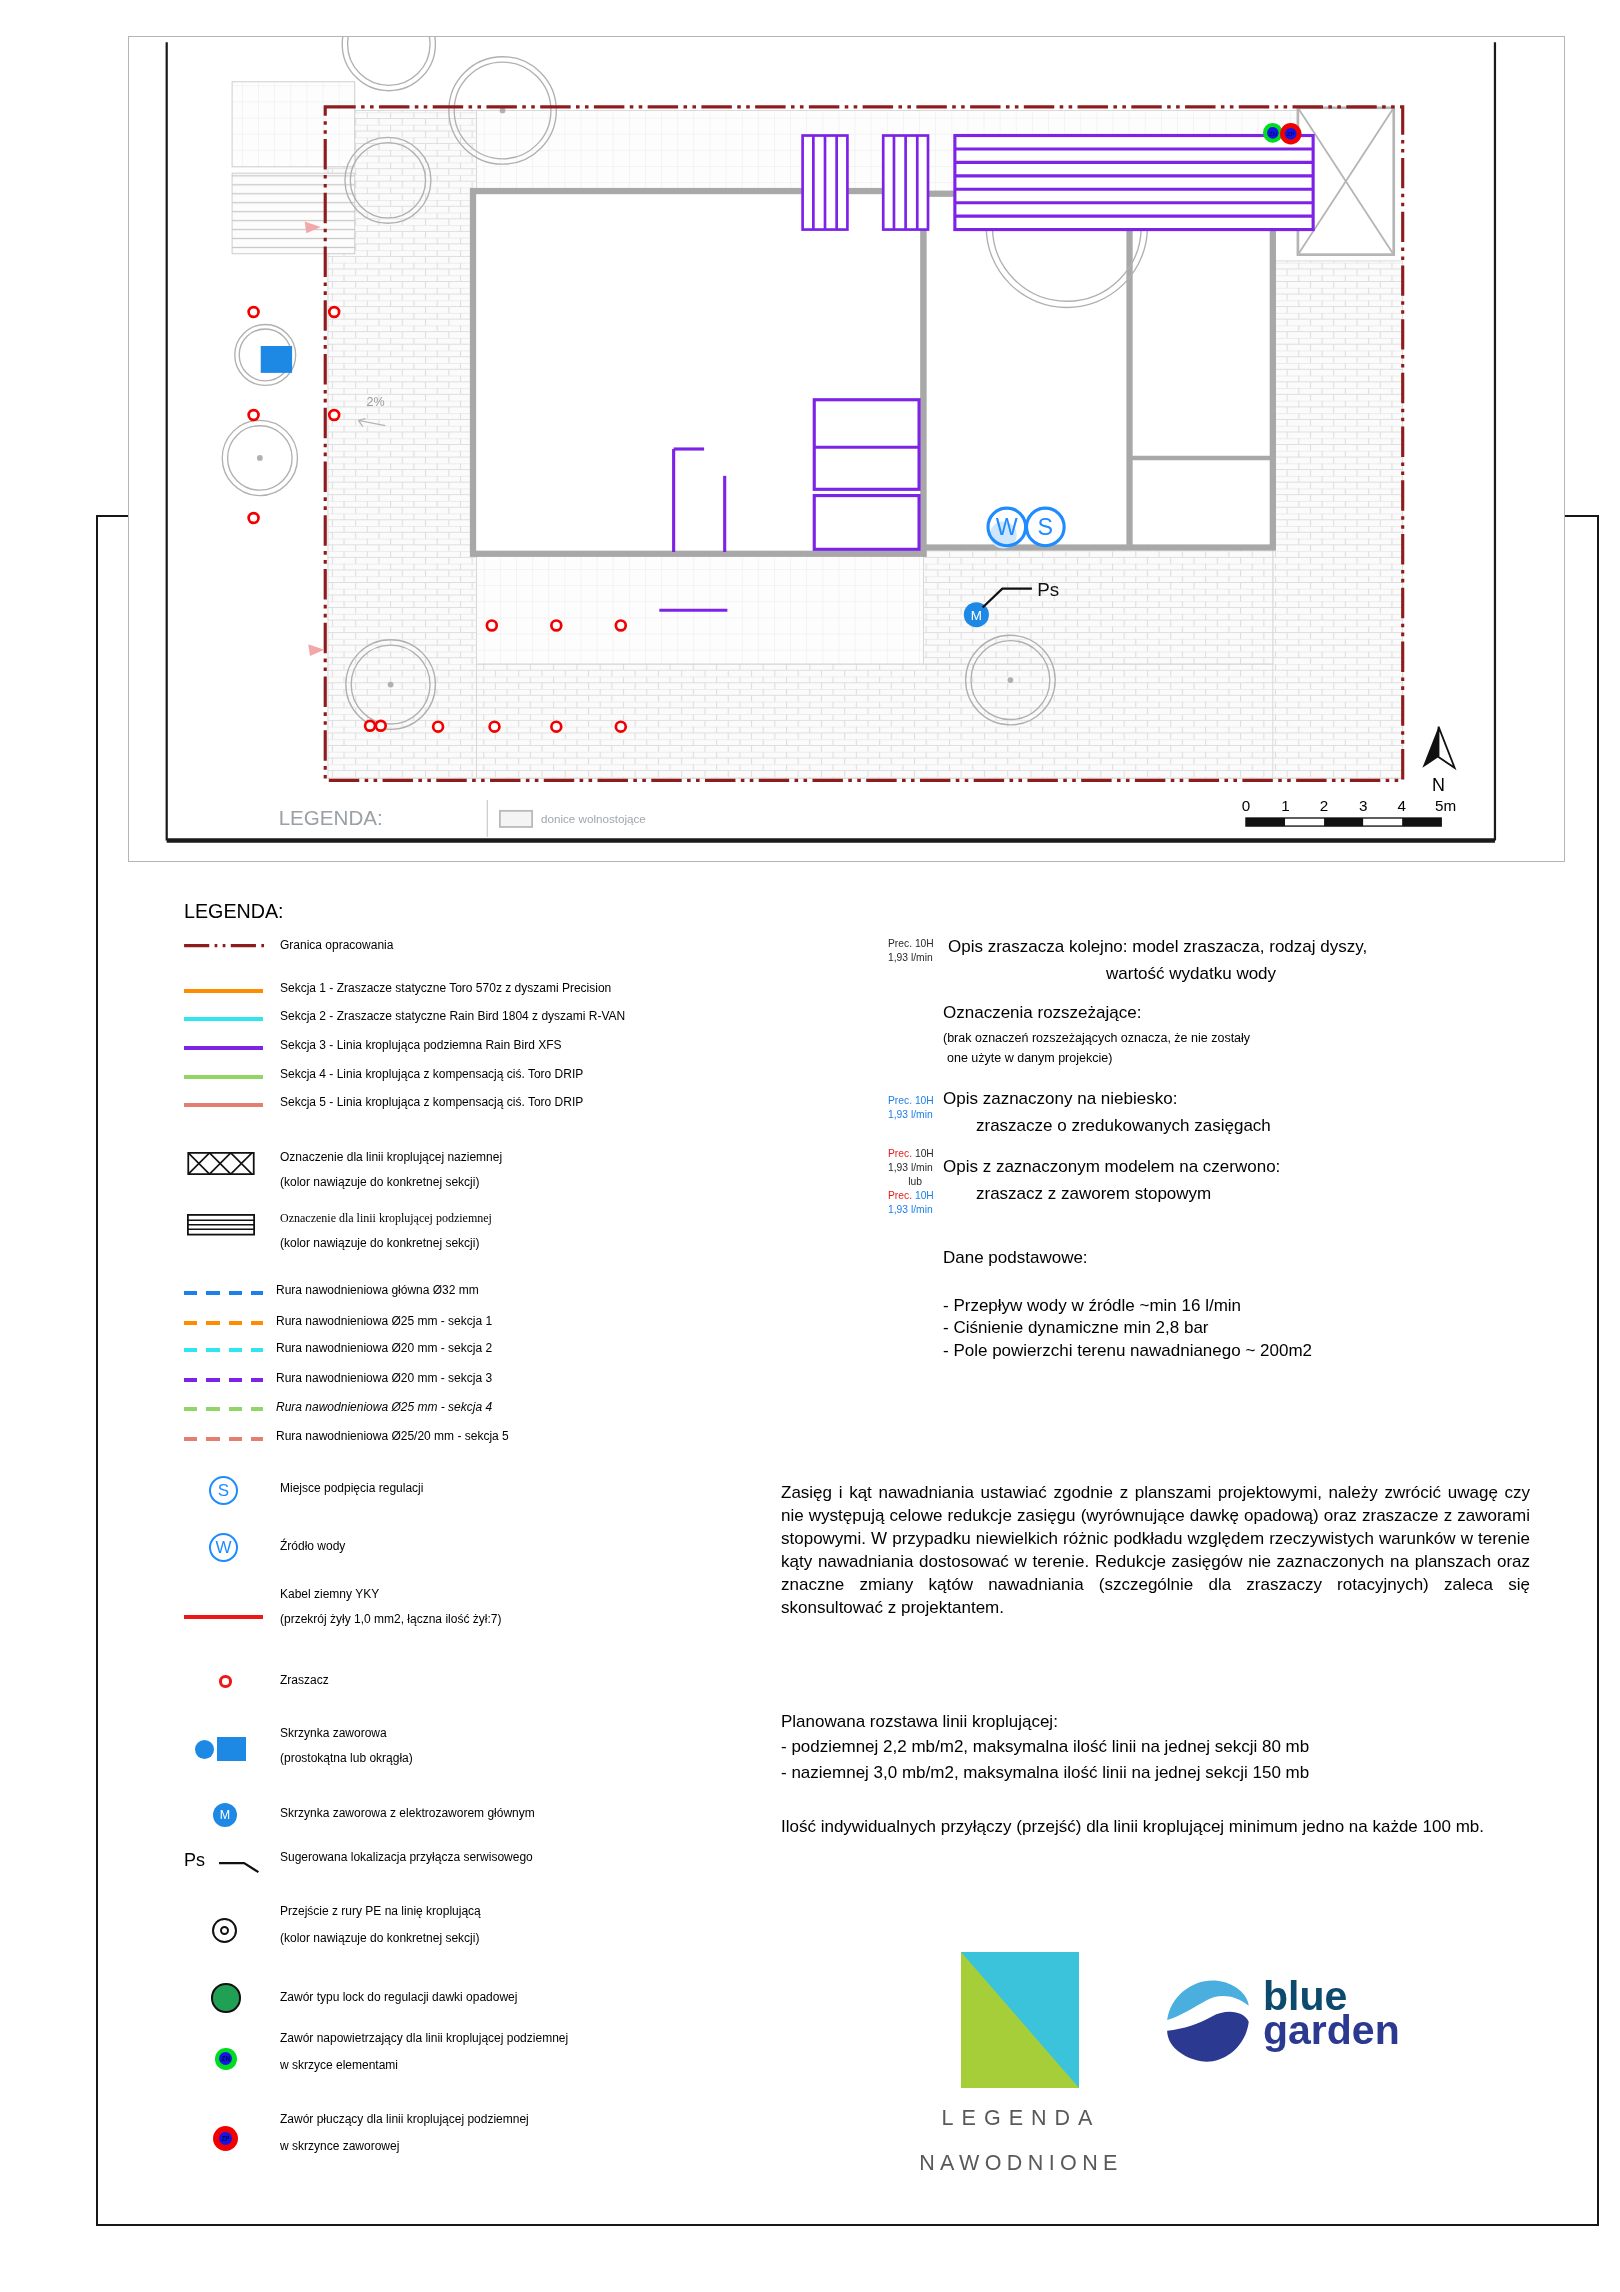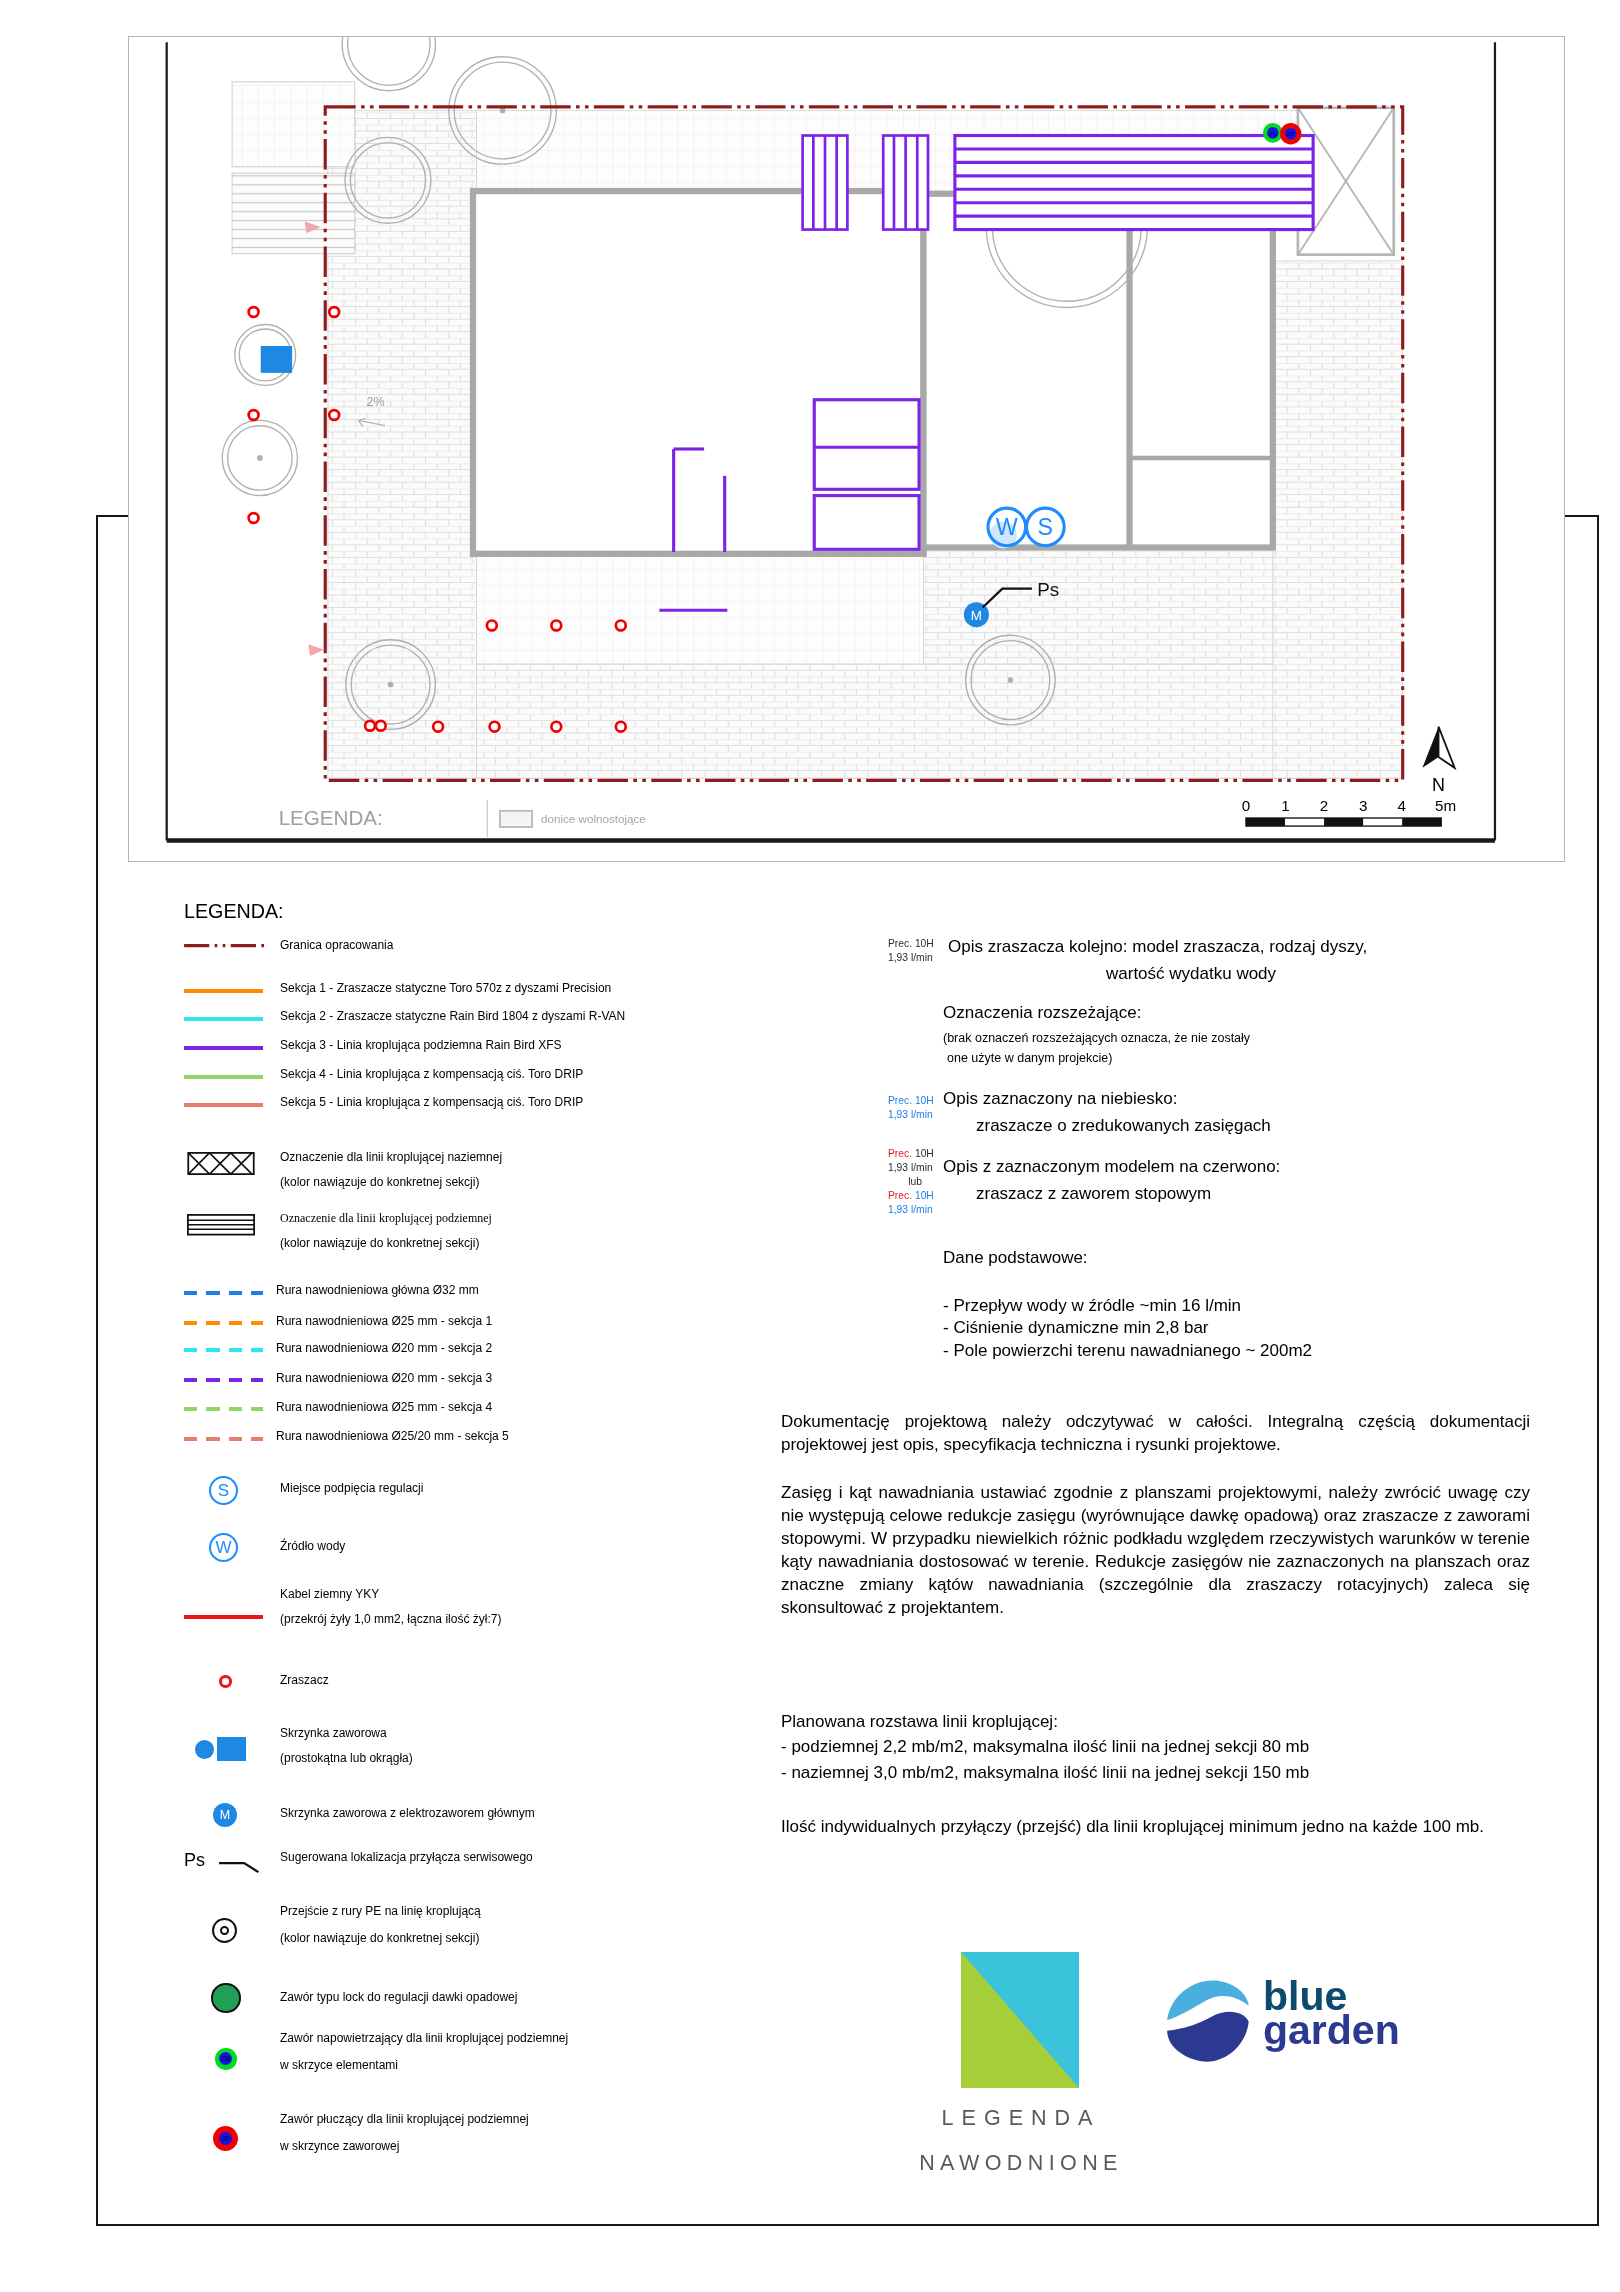--- a/index.html
+++ b/index.html
@@ -285,21 +285,21 @@
 
   <div class="lgline dash-blue" style="left:184px;top:1291px;"></div>
   <div class="t t17" style="left:276px;top:1283px;">Rura nawodnieniowa główna Ø32 mm</div>
   <div class="lgline dash-or" style="left:184px;top:1321px;"></div>
   <div class="t t17" style="left:276px;top:1314px;">Rura nawodnieniowa Ø25 mm - sekcja 1</div>
   <div class="lgline dash-cy" style="left:184px;top:1348px;"></div>
   <div class="t t17" style="left:276px;top:1341px;">Rura nawodnieniowa Ø20 mm - sekcja 2</div>
   <div class="lgline dash-pu" style="left:184px;top:1378px;"></div>
   <div class="t t17" style="left:276px;top:1371px;">Rura nawodnieniowa Ø20 mm - sekcja 3</div>
   <div class="lgline dash-gr" style="left:184px;top:1407px;"></div>
-  <div class="t t17" style="left:276px;top:1400px;">Rura nawodnieniowa Ø25 mm - sekcja 4</div>
+  <div class="t t17" style="left:276px;top:1400px;font-style:italic;">Rura nawodnieniowa Ø25 mm - sekcja 4</div>
   <div class="lgline dash-sa" style="left:184px;top:1437px;"></div>
   <div class="t t17" style="left:276px;top:1429px;">Rura nawodnieniowa Ø25/20 mm - sekcja 5</div>
 
   <div class="circ" style="left:209px;top:1476px;width:29px;height:29px;border:2.7px solid #1e8cff;color:#1e8cff;font-size:17px;">
       <span>S</span>
     </div>
   <div class="t t17" style="left:280px;top:1481px;">Miejsce podpięcia regulacji</div>
 
   <div class="circ" style="left:209px;top:1533px;width:29px;height:29px;border:2.7px solid #1e8cff;color:#1e8cff;font-size:17px;">
       <span>W</span>
@@ -380,21 +380,20 @@
     <div style="color:#1d7fe8;">1,93 l/min</div>
   </div>
   <div class="t t19" style="left:943px;top:1157px;">Opis z zaznaczonym modelem na czerwono:</div>
   <div class="t t19" style="left:976px;top:1184px;">zraszacz z zaworem stopowym</div>
 
   <div class="t t19" style="left:943px;top:1248px;">Dane podstawowe:</div>
   <div class="t t19" style="left:943px;top:1296px;">- Przepływ wody w źródle ~min 16 l/min</div>
   <div class="t t19" style="left:943px;top:1318px;">- Ciśnienie dynamiczne min 2,8 bar</div>
   <div class="t t19" style="left:943px;top:1341px;">- Pole powierzchi terenu nawadnianego ~ 200m2</div>
 
-  <div class="par just" style="top:1410px;">Dokumentację projektową należy odczytywać w całości. Integralną częścią dokumentacji projektowej jest opis, specyfikacja techniczna i rysunki projektowe.</div>
   <div class="par just" style="top:1481px;">Zasięg i kąt nawadniania ustawiać zgodnie z planszami projektowymi, należy zwrócić uwagę czy nie występują celowe redukcje zasięgu (wyrównujące dawkę opadową) oraz zraszacze z zaworami stopowymi. W przypadku niewielkich różnic podkładu względem rzeczywistych warunków w terenie kąty nawadniania dostosować w terenie. Redukcje zasięgów nie zaznaczonych na planszach oraz znaczne zmiany kątów nawadniania (szczególnie dla zraszaczy rotacyjnych) zaleca się skonsultować z projektantem.</div>
 
   <div class="t t19" style="left:781px;top:1712px;">Planowana rozstawa linii kroplującej:</div>
   <div class="t t19" style="left:781px;top:1737px;">- podziemnej 2,2 mb/m2, maksymalna ilość linii na jednej sekcji 80 mb</div>
   <div class="t t19" style="left:781px;top:1763px;">- naziemnej 3,0 mb/m2, maksymalna ilość linii na jednej sekcji 150 mb</div>
 
   <div class="par" style="top:1815px;">Ilość indywidualnych przyłączy (przejść) dla linii kroplującej minimum jedno na każde 100 mb.</div>
 
   <div class="zlogo-sq"></div>
   <div class="t" style="left:927px;top:2106px;width:188px;text-align:center;font-size:21.5px;letter-spacing:8px;color:#58595b;white-space:nowrap;">LEGENDA</div>

